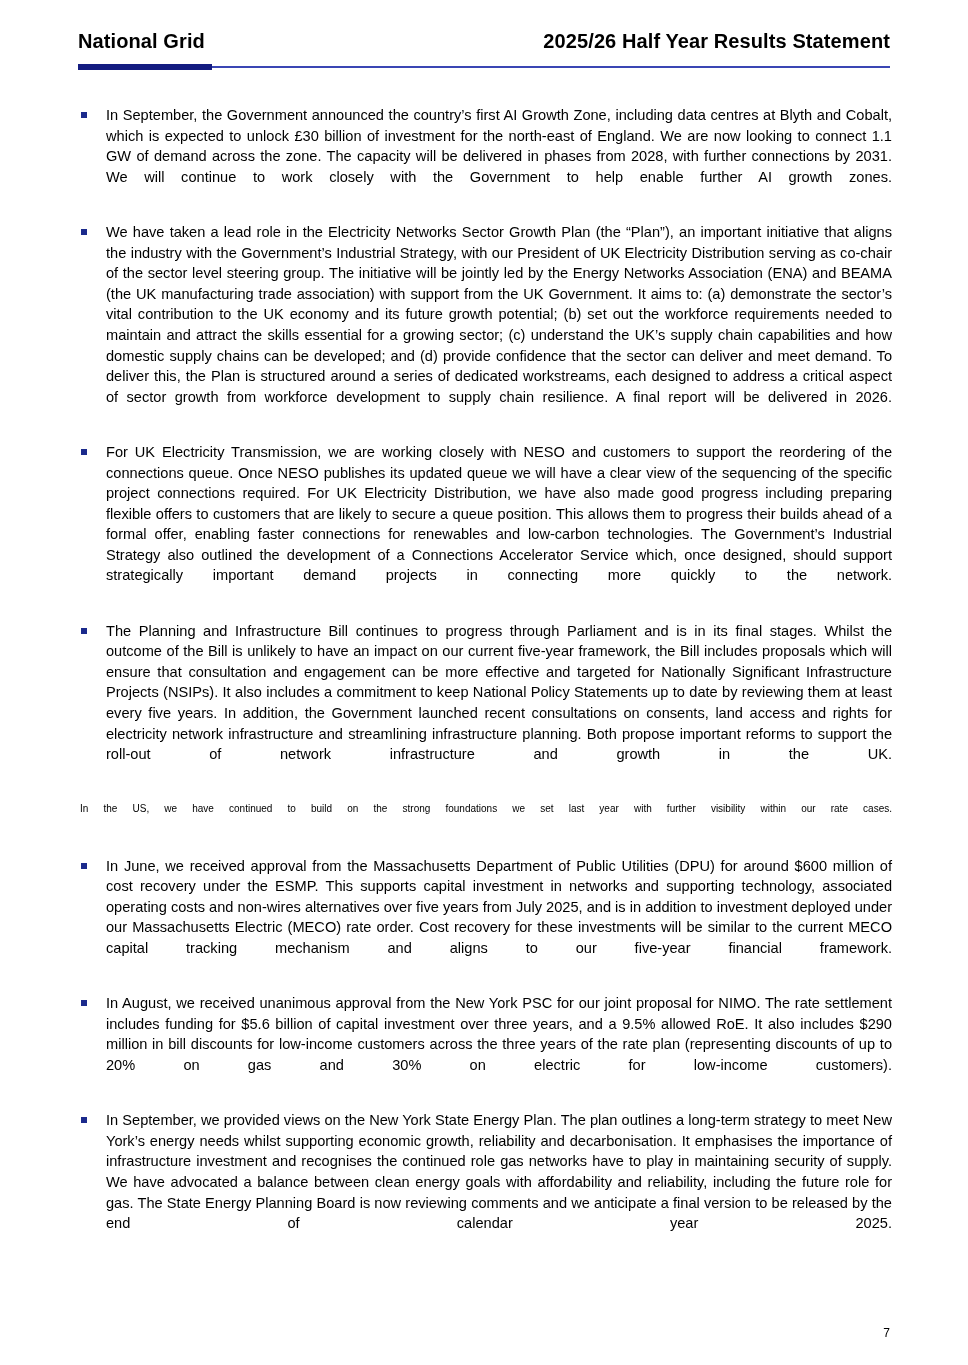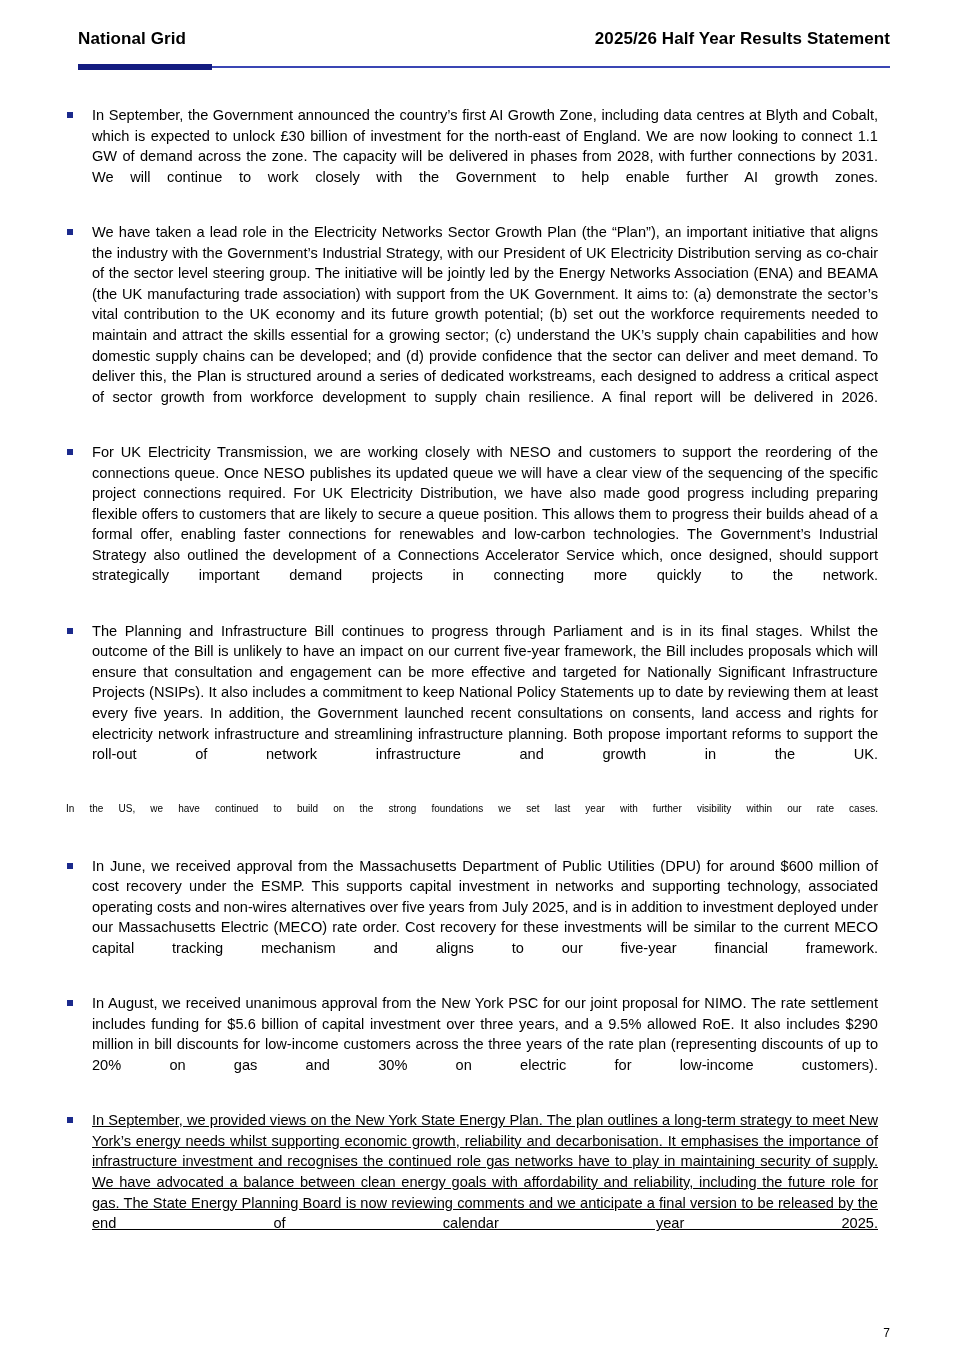--- a/index.html
+++ b/index.html
@@ -32,21 +32,21 @@
     position: absolute;
     left: 78px;
     top: 30px;
     width: 812px;
     display: flex;
     align-items: baseline;
     justify-content: space-between;
   }
   .header-title,
   .header-subtitle {
-    font-size: 17px;
+    font-size: 20px;
     font-weight: bold;
     letter-spacing: 0.1px;
     white-space: nowrap;
     line-height: 1.1;
   }
 
   .rule {
     position: absolute;
     left: 78px;
     top: 63px;
@@ -66,21 +66,21 @@
     left: 0;
     top: 1px;
     width: 134px;
     height: 6px;
     background: #141c80;
   }
 
   
   .content {
     position: absolute;
-    left: 66px;
+    left: 80px;
     top: 105px;
     width: 812px;
   }
 
   .para {
     font-size: 10px;
     line-height: 20.6px;
     text-align: justify;
     text-justify: inter-word;
     margin: 0 0 14px 0;
@@ -90,21 +90,21 @@
 
   .plain-para {
     margin-bottom: 15px;
   }
 
   .bullet-row {
     position: relative;
     padding-left: 26px;
     margin-bottom: 14px;
   }
-  .bullet-row:last-child { margin-bottom: 0; text-decoration: underline; }
+  .bullet-row:last-child { margin-bottom: 0; }
 
   .bullet-marker {
     position: absolute;
     left: 1px;
     top: 7px;
     width: 6px;
     height: 6px;
     background: #1b2a8c;
   }
   .bullet-text {

